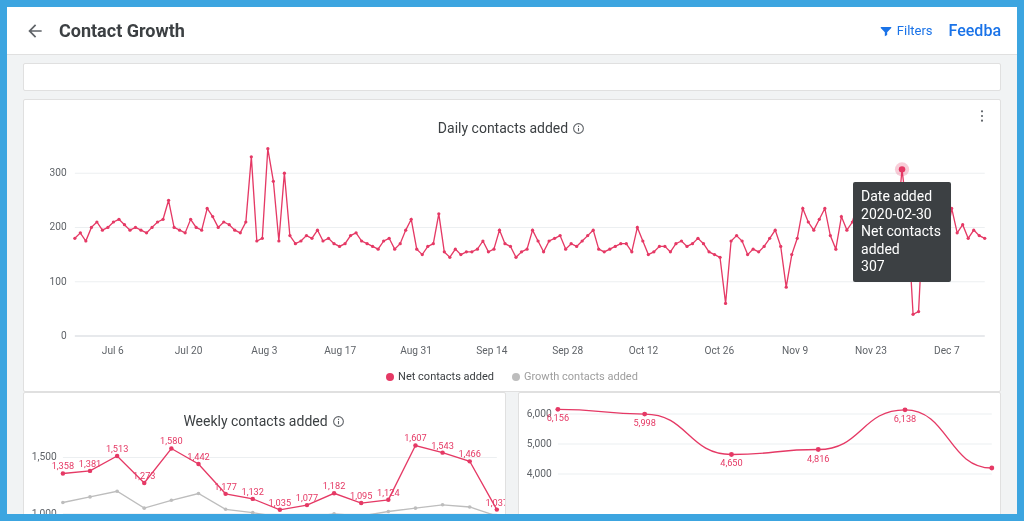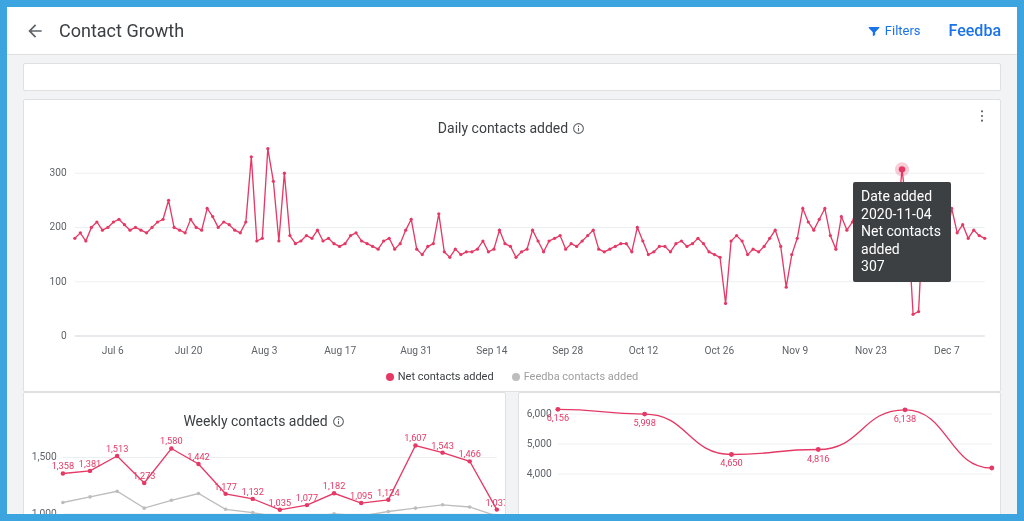--- a/index.html
+++ b/index.html
@@ -1,21 +1,21 @@
 <!DOCTYPE html>
 <html><head>
 <meta charset="utf-8">
 <style>
   * { box-sizing: border-box; margin: 0; padding: 0; }
   html, body { width: 1024px; height: 521px; overflow: hidden; font-family: "Google Sans", Roboto, Arial, sans-serif; }
   .outer-frame { width: 1024px; height: 521px; border: 7px solid #3ca5e0; background: #f1f3f4; display: flex; flex-direction: column; }
   .header { background: #fff; height: 48px; display: flex; align-items: center; padding: 0 16px; border-bottom: 1px solid #e0e0e0; }
   .back-btn { width: 24px; height: 24px; display: flex; align-items: center; justify-content: center; cursor: pointer; margin-right: 12px; color:#5f6368;}
-  .page-title { font-size: 18px; color: #3c4043; font-weight: 400; flex: 1; }
-  .filters { display: flex; align-items: center; color: #1a73e8; font-size: 13px; cursor: pointer; margin-right: 28px; }
+  .page-title { font-size: 18px; color: #3c4043; font-weight: 700; flex: 1; }
+  .filters { display: flex; align-items: center; color: #1a73e8; font-size: 13px; cursor: pointer; margin-right: 16px; }
   .filters svg { margin-right: 4px; }
   .feedback { color:#1a73e8; font-size:16px; font-weight:500; cursor:pointer; }
   .content { flex: 1; padding: 0 16px; overflow: hidden; }
   .card { background: #fff; border: 1px solid #e0e0e0; border-radius: 2px; margin-top: 8px; position: relative; }
   .stub-card { height: 28px; }
   .card-title-row { display:flex; justify-content:center; align-items:center; padding:20px 0 0 0; position:relative;}
   .card-title { font-size: 14px; color: #3c4043; text-align: center; }
   .info-icon { width:14px; height:14px; margin-left:4px; color:#5f6368; display:inline-flex; align-items:center;}
   .more-btn { position:absolute; right:8px; top:6px; color:#5f6368; cursor:pointer; width:20px; height:20px; display:flex; align-items:center; justify-content:center;}
   .chart-zone { position:relative; }
@@ -262,33 +262,33 @@
             <circle cx="923.3030303030303" cy="88.71428571428571" r="1.6" class="series-dot"></circle>
             <circle cx="928.7272727272727" cy="102.28571428571429" r="1.6" class="series-dot"></circle>
             <circle cx="934.1515151515151" cy="94.14285714285714" r="1.6" class="series-dot"></circle>
             <circle cx="939.5757575757576" cy="99.57142857142857" r="1.6" class="series-dot"></circle>
             <circle cx="945" cy="102.28571428571429" r="1.6" class="series-dot"></circle>
             <circle cx="863.6363636363636" cy="33.342857142857156" r="7" class="halo"></circle>
             <circle cx="863.6363636363636" cy="33.342857142857156" r="3.2" class="series-dot"></circle>
           </svg>
         <div id="daily-tooltip" class="tooltip" style="left: 89.9621%; top: 17.4969%; transform: translate(-50%, 6px);">
           <div>Date added</div>
-          <div>2020-11-04</div>
+          <div>2020-02-30</div>
           <div>Net contacts added</div>
           <div>307</div>
         </div>
       </div>
       <div class="legend">
         <div class="legend-item">
             <span class="legend-sw" style="background:#e53965"></span>
             <span>Net contacts added</span>
           </div>
         <div class="legend-item" style="color:#9e9e9e">
             <span class="legend-sw" style="background:#bdbdbd"></span>
-            <span>Feedba contacts added</span>
+            <span>Growth contacts added</span>
           </div>
       </div>
     </div>
 
     <div class="grid2">
       <div class="half">
         <div class="card-title-row">
           <span class="card-title">Weekly contacts added</span>
           <span class="info-icon">
               <svg width="13" height="13" viewBox="0 0 24 24">

